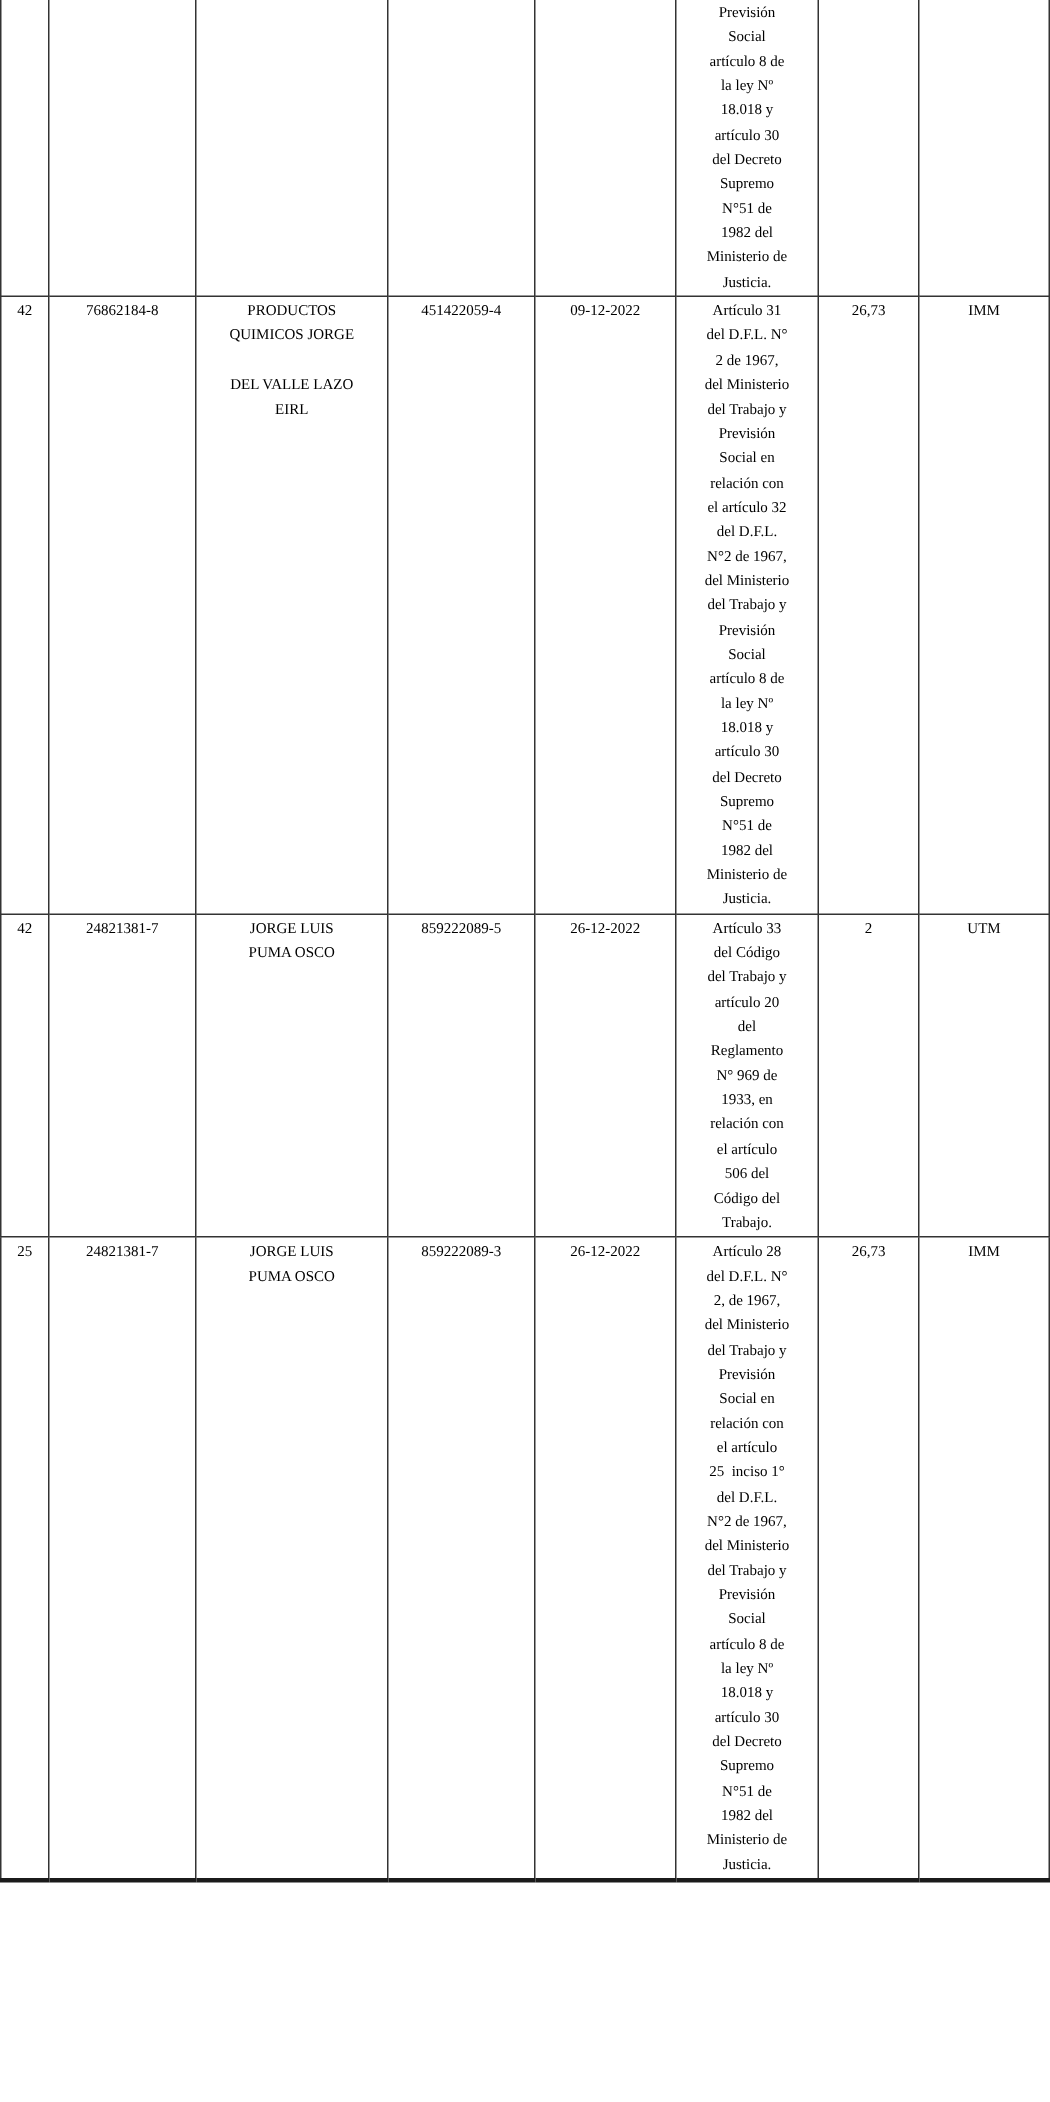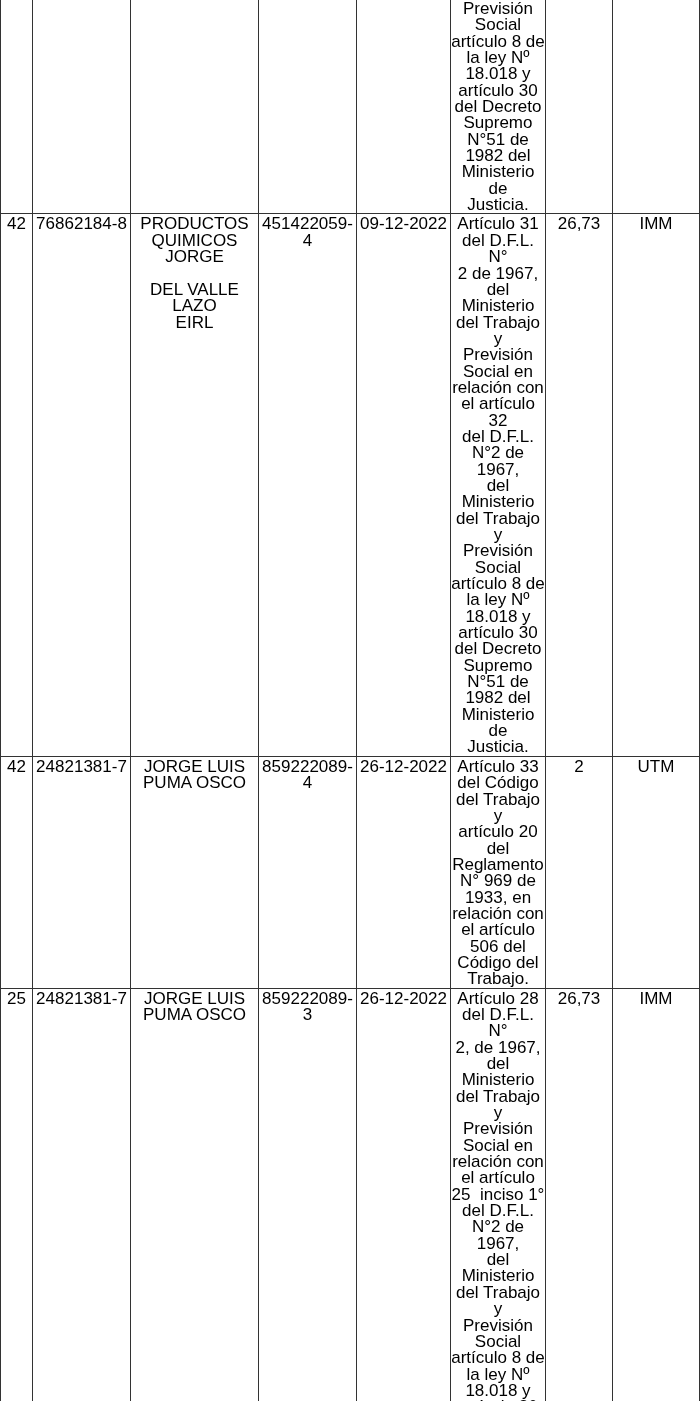--- a/index.html
+++ b/index.html
@@ -20,22 +20,22 @@
     left: 0;
     width: 699px;
     border-collapse: collapse;
     table-layout: fixed;
   }
   table.doc-table td {
     border: 1px solid #333333;
     vertical-align: top;
     text-align: center;
     padding: 2px 0 0 0;
-    font-family: Liberation Sans, sans-serif;
-    font-size: 17px;
+    font-family: Liberation Serif, serif;
+    font-size: 10px;
     line-height: 16.35px;
     color: #000000;
     white-space: pre-wrap;
     word-wrap: break-word;
     overflow: hidden;
   }
   tr.row-partial td { border-top: none; }
   tr.row-last td { border-bottom: 3px solid #1b1b1b; }
   td.c-num { text-align: center; }
 </style>
@@ -112,21 +112,21 @@
 Ministerio de
 Justicia.</td>
         <td>26,73</td>
         <td>IMM</td>
       </tr>
       <tr style="height:212px">
         <td class="c-num">42</td>
         <td>24821381-7</td>
         <td>JORGE LUIS
 PUMA OSCO</td>
-        <td>859222089-4</td>
+        <td>859222089-5</td>
         <td>26-12-2022</td>
         <td>Artículo 33
 del Código
 del Trabajo y
 artículo 20
 del
 Reglamento
 N° 969 de
 1933, en
 relación con

